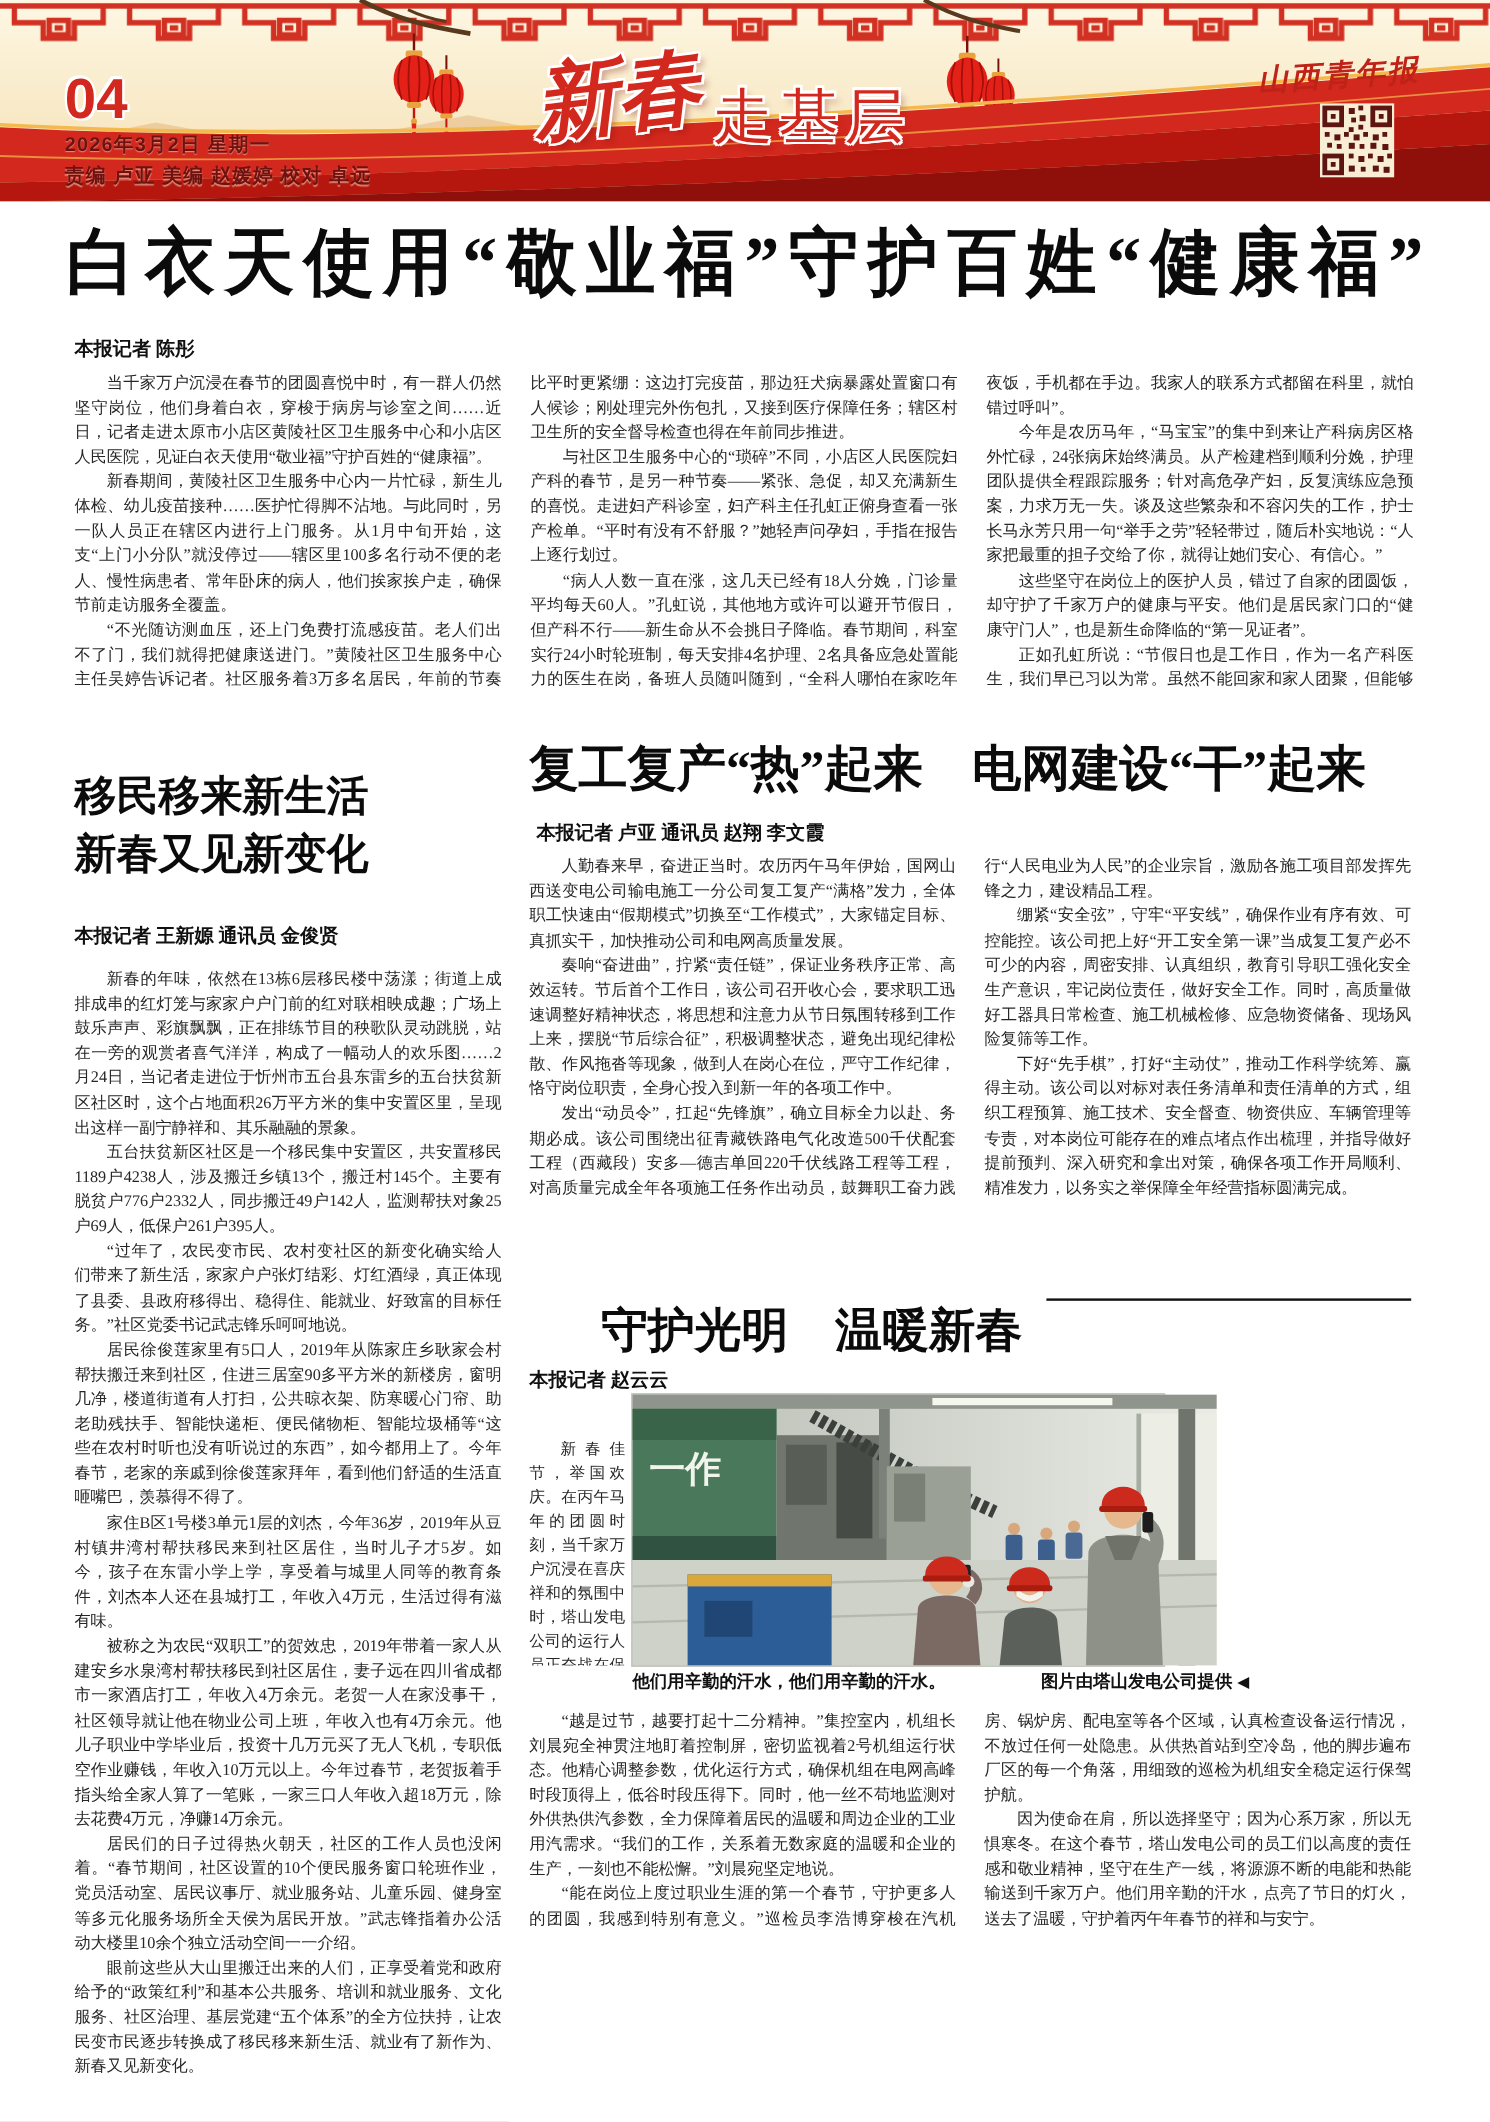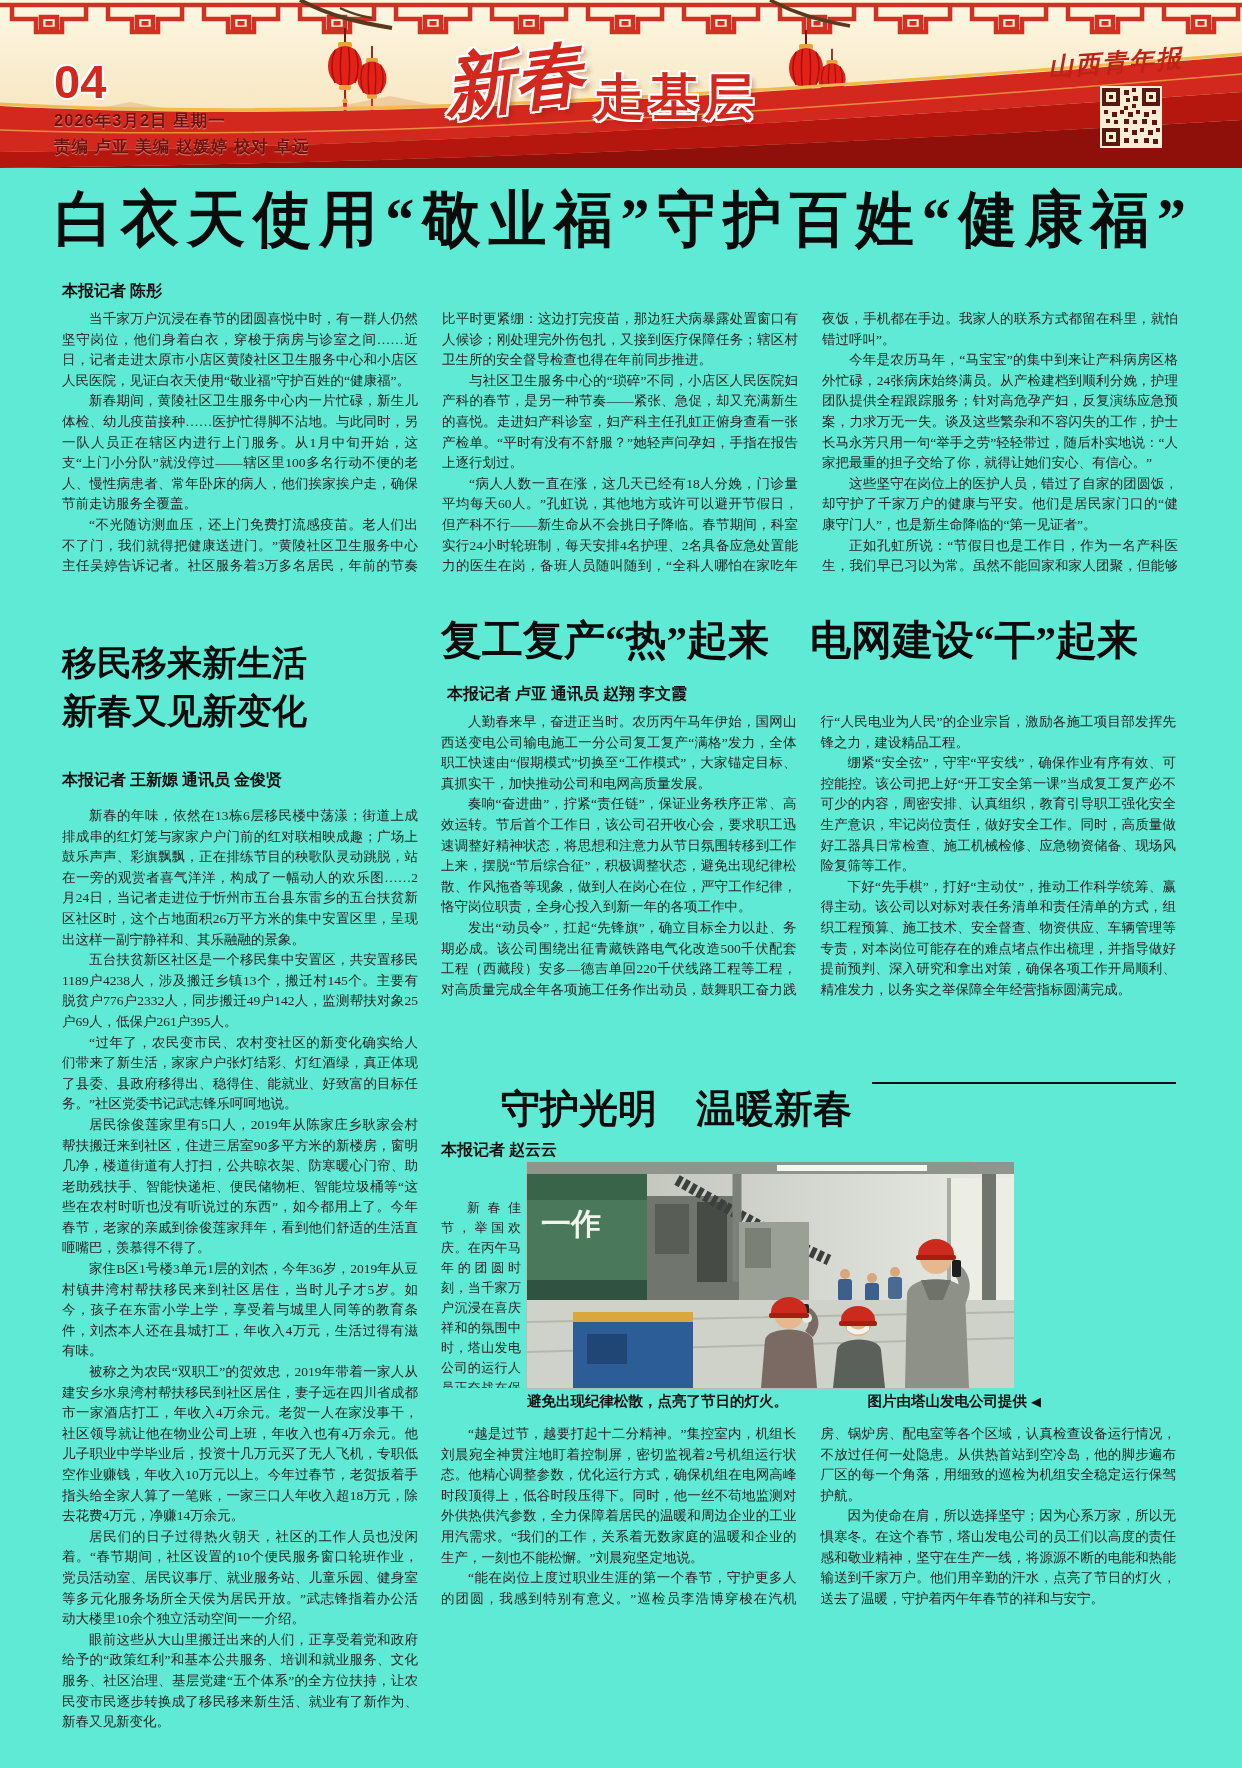--- a/index.html
+++ b/index.html
@@ -1,36 +1,36 @@
 <!DOCTYPE html>
 <html><head>
 <meta charset="utf-8">
 <style>
   *{margin:0;padding:0;box-sizing:border-box}
   html,body{background:#dcdcdc}
-  .page{position:relative;width:1242px;height:1768px;margin:0 auto;background:#5eead4;
+  .page{position:relative;width:1242px;height:1768px;margin:0 auto;background:#ffffff;
         font-family:"Liberation Serif","DejaVu Serif",serif;color:#1c1c1c;overflow:hidden}
   .abs{position:absolute}
 
   
   .hdr{left:0;top:0;width:1242px;height:168px}
   .hdr svg.deco{position:absolute;left:0;top:0}
   .page-num{left:54px;top:58px;font-family:"Liberation Sans","DejaVu Sans",sans-serif;
             font-size:47px;font-weight:900;color:#d3281e;line-height:1;
             text-shadow:-2px 0 #fff,2px 0 #fff,0 -2px #fff,0 2px #fff,2px 2px #fff,-2px -2px #fff}
   .hdr-line{font-family:"Liberation Sans","DejaVu Sans",sans-serif;font-weight:bold;
             font-size:16.5px;color:#6d1210;letter-spacing:1px;
             text-shadow:0 1px 1px rgba(255,230,200,.55)}
   .hdr-date{left:54px;top:110px}
   .hdr-editors{left:54px;top:136px}
   .masthead{left:444px;top:46px;display:flex;align-items:flex-start}
   .mast-script{font-size:70px;font-weight:900;font-style:italic;color:#d3281e;line-height:1;
         transform:rotate(-7deg);display:inline-block;
         text-shadow:-2px 0 #fff,2px 0 #fff,0 -2px #fff,0 2px #fff,-2px -2px #fff,2px 2px #fff,-2px 2px #fff,2px -2px #fff,4px 5px 5px rgba(130,20,8,.35)}
-  .mast-block{font-size:50px;font-weight:700;color:#d3281e;line-height:1;letter-spacing:5px;
+  .mast-block{font-size:50px;font-weight:400;color:#d3281e;line-height:1;letter-spacing:5px;
         margin:26px 0 0 10px;display:inline-block;
         text-shadow:-2px 0 #fff,2px 0 #fff,0 -2px #fff,0 2px #fff,-2px -2px #fff,2px 2px #fff,-2px 2px #fff,2px -2px #fff,4px 5px 5px rgba(130,20,8,.35)}
   .paper-name{left:1048px;top:46px;font-size:25px;font-weight:bold;font-style:italic;
         color:#bf2318;letter-spacing:2px;transform:rotate(-4deg)}
   .qr{left:1100px;top:86px}
 
   
   .h1{left:55px;top:186px;width:1132px;font-size:58px;font-weight:900;color:#0b0b0b;
       line-height:1.1;text-align:justify;text-align-last:justify;white-space:nowrap;
       letter-spacing:1px;transform:scaleY(1.05);transform-origin:top}
@@ -302,21 +302,21 @@
         <path d="M397,95 h11 m4,0 h11" stroke="#333333" stroke-width="2.5" fill="none"></path>
         <path d="M391,92 a18,15 0 0 1 36,0 l0,5 -36,0 z" fill="#cb2a1c"></path>
         <rect x="389" y="93" width="40" height="5" rx="2" fill="#a91c10"></rect>
         <path d="M432,142 C441,126 437,114 430,108" stroke="#8d9188" stroke-width="11" fill="none"></path>
         <rect x="425" y="98" width="9" height="17" rx="2" fill="#1d1d1d"></rect>
       </g>
     </svg>
   </figure>
 
   <div class="abs caption-row">
-    <span>避免出现纪律松散，点亮了节日的灯火。</span>
+    <span>他们用辛勤的汗水，他们用辛勤的汗水。</span>
     <span class="credit">
       <span>图片由塔山发电公司提供</span>
       <span class="arrow">◀</span>
     </span>
   </div>
 
   <div class="abs bodytext a4-text">
     <p>“越是过节，越要打起十二分精神。”集控室内，机组长刘晨宛全神贯注地盯着控制屏，密切监视着2号机组运行状态。他精心调整参数，优化运行方式，确保机组在电网高峰时段顶得上，低谷时段压得下。同时，他一丝不苟地监测对外供热供汽参数，全力保障着居民的温暖和周边企业的工业用汽需求。“我们的工作，关系着无数家庭的温暖和企业的生产，一刻也不能松懈。”刘晨宛坚定地说。</p>
     <p>“能在岗位上度过职业生涯的第一个春节，守护更多人的团圆，我感到特别有意义。”巡检员李浩博穿梭在汽机房、锅炉房、配电室等各个区域，认真检查设备运行情况，不放过任何一处隐患。从供热首站到空冷岛，他的脚步遍布厂区的每一个角落，用细致的巡检为机组安全稳定运行保驾护航。</p>
     <p>因为使命在肩，所以选择坚守；因为心系万家，所以无惧寒冬。在这个春节，塔山发电公司的员工们以高度的责任感和敬业精神，坚守在生产一线，将源源不断的电能和热能输送到千家万户。他们用辛勤的汗水，点亮了节日的灯火，送去了温暖，守护着丙午年春节的祥和与安宁。</p>

